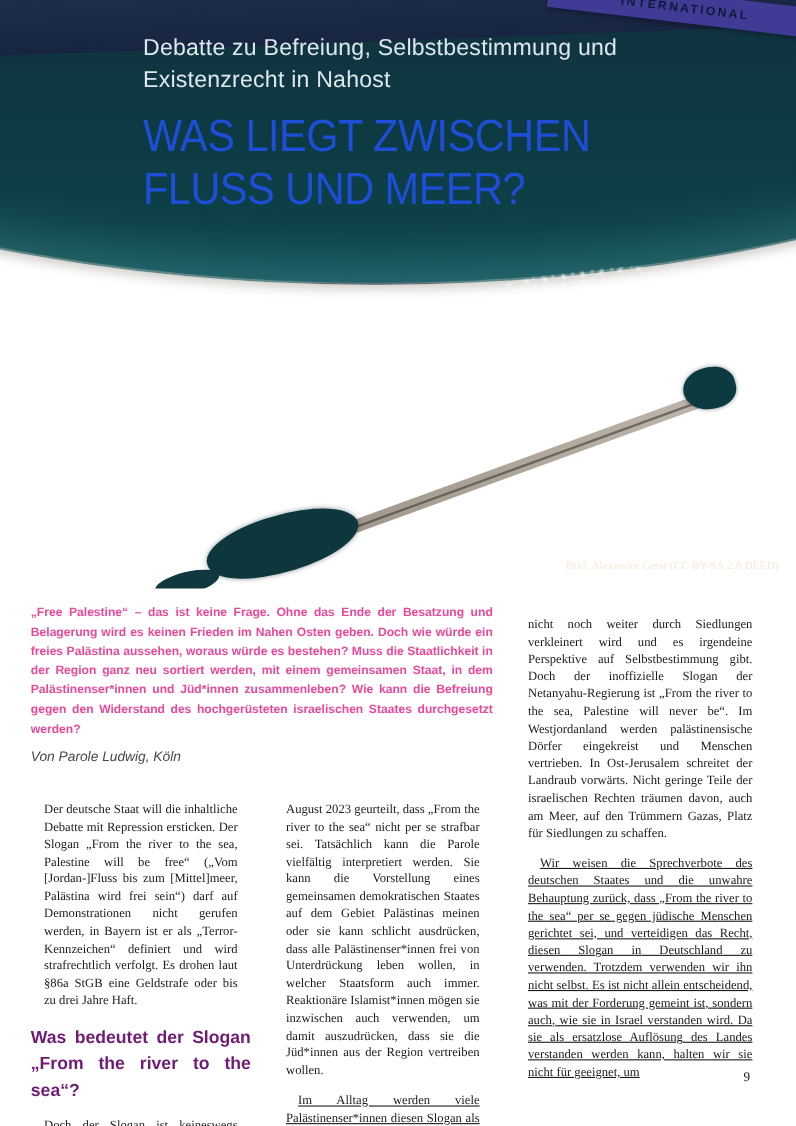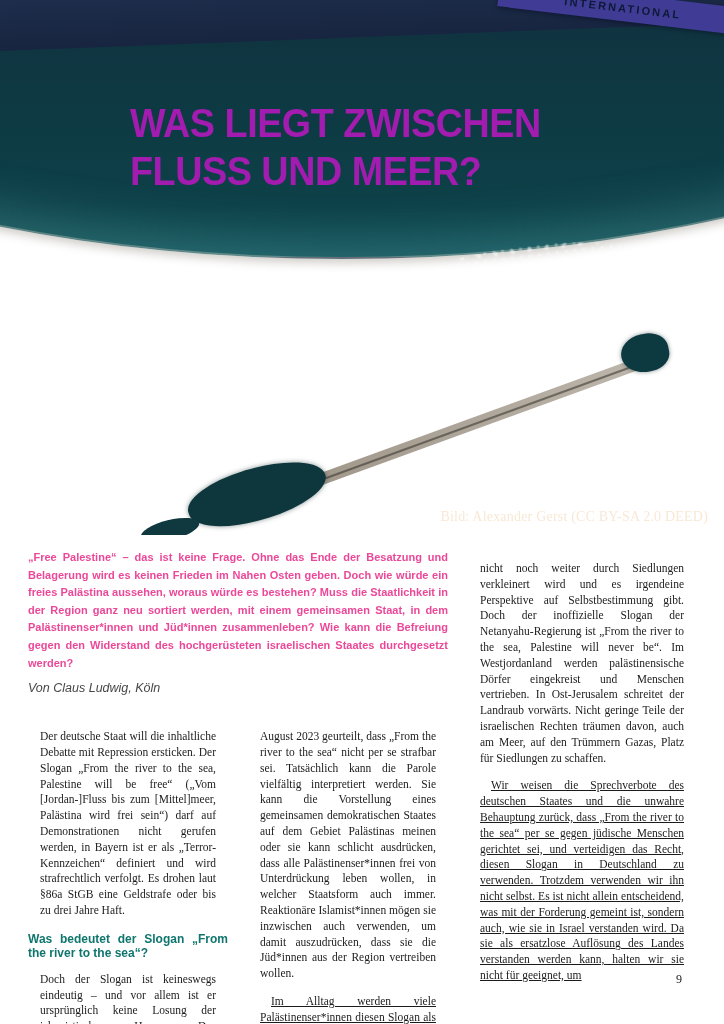--- a/index.html
+++ b/index.html
@@ -41,41 +41,41 @@
   .dead-sea-south{position:absolute;left:140px;top:520px;width:60px;height:20px;background:#10383f;
     border-radius:50%;transform:rotate(-14deg);z-index:2;}
   .jordan-rift{position:absolute;left:308px;top:478px;width:382px;height:12px;
     background:linear-gradient(to right, rgba(84,66,44,.55), rgba(96,78,52,.4));
     border-radius:6px;transform:rotate(-20deg);transform-origin:left center;z-index:2;}
   .jordan-river{position:absolute;left:318px;top:480px;width:362px;height:2px;background:rgba(50,48,38,.55);
     transform:rotate(-20deg);transform-origin:left center;z-index:2;}
 
   .kicker{position:absolute;left:130px;top:30px;width:450px;z-index:5;color:#dfe7ee;
     font-size:21px;line-height:1.38;font-weight:400;letter-spacing:.2px;}
-  .headline{position:absolute;left:130px;top:100px;z-index:5;color:#a21caf;font-weight:700;
+  .headline{position:absolute;left:130px;top:100px;z-index:5;color:#1d4ed8;font-weight:400;
     font-size:41px;line-height:1.17;letter-spacing:-.5px;}
   .headline div{display:inline-block;transform:scaleX(.92);transform-origin:left;white-space:nowrap;}
   .credit{position:absolute;right:16px;top:509px;z-index:5;color:#f7e4ce;opacity:.85;
-    font-family:"Liberation Serif",serif;font-size:14px;letter-spacing:.2px;}
+    font-family:"Liberation Serif",serif;font-size:10px;letter-spacing:.2px;}
 
   
   .article{position:relative;padding:14px 28px 0 28px;}
   .article-flex{display:flex;gap:20px;}
   .left-zone{width:420px;flex:0 0 420px;}
   .col3{flex:1;}
   .intro{font-weight:700;font-size:11px;line-height:17.6px;text-align:justify;color:#ec4899;
     hyphens:auto;-webkit-hyphens:auto;}
   .byline{font-style:italic;font-size:12.5px;color:#474747;margin-top:9px;}
   .two-cols{display:flex;gap:20px;margin-top:22px;}
   .col{width:200px;flex:0 0 200px;}
   .body-text{font-family:"Liberation Serif",serif;font-size:11.5px;line-height:15.8px;
     text-align:justify;color:#1b1b1b;hyphens:auto;-webkit-hyphens:auto;}
   .body-text p{margin:12px;}
-  .subhead{font-family:"Liberation Sans",sans-serif;font-weight:700;font-size:12px;
-    line-height:14px;color:#0f766e;margin:13px 0 9px 0;}
+  .subhead{font-family:"Liberation Sans",sans-serif;font-weight:700;font-size:16px;
+    line-height:24px;color:#701a75;margin:13px 0 9px 0;}
   .indent{text-indent:11px;text-decoration:underline;}
   .page-num{position:absolute;top:972px;right:42px;font-family:"Liberation Serif",serif;
     font-size:12px;color:#1b1b1b;}
 </style>
 </head>
 <body>
 
 <div class="page">
 
   <div class="hero">
@@ -85,34 +85,35 @@
     <div class="jordan-river"></div>
     <div class="lake-galilee"></div>
     <div class="dead-sea"></div>
     <div class="dead-sea-south"></div>
     <div class="sky-band"></div>
 
     <div class="ribbon">
       <span>INTERNATIONAL</span>
     </div>
 
+    <div class="kicker">Debatte zu Befreiung, Selbstbestimmung und Existenzrecht in Nahost</div>
 
     <div class="headline">
       <div>WAS LIEGT ZWISCHEN</div><br>
       <div>FLUSS UND MEER?</div>
     </div>
 
     <div class="credit">Bild: Alexander Gerst (CC BY-SA 2.0 DEED)</div>
   </div>
 
   <div class="article">
     <div class="article-flex">
       <div class="left-zone">
         <div class="intro">„Free Palestine“ – das ist keine Frage. Ohne das Ende der Besatzung und Belagerung wird es keinen Frieden im Nahen Osten geben. Doch wie würde ein freies Palästina aussehen, woraus würde es bestehen? Muss die Staatlichkeit in der Region ganz neu sortiert werden, mit einem gemeinsamen Staat, in dem Palästinenser*innen und Jüd*innen zusammenleben? Wie kann die Befreiung gegen den Widerstand des hochgerüsteten israelischen Staates durchgesetzt werden?</div>
-        <div class="byline">Von Claus Ludwig, Köln</div>
+        <div class="byline">Von Parole Ludwig, Köln</div>
 
         <div class="two-cols">
           <div class="col body-text">
             <p>Der deutsche Staat will die inhaltliche Debatte mit Repression ersticken. Der Slogan „From the river to the sea, Palestine will be free“ („Vom [Jordan-]Fluss bis zum [Mittel]meer, Palästina wird frei sein“) darf auf Demonstrationen nicht gerufen werden, in Bayern ist er als „Terror-Kennzeichen“ definiert und wird strafrechtlich verfolgt. Es drohen laut §86a StGB eine Geldstrafe oder bis zu drei Jahre Haft.</p>
             <div class="subhead">Was bedeutet der Slogan „From the river to the sea“?</div>
             <p>Doch der Slogan ist keineswegs eindeutig – und vor allem ist er ursprünglich keine Losung der islamistischen Hamas. Das Verwaltungsgericht Berlin hatte noch im</p>
           </div>
           <div class="col body-text">
             <p>August 2023 geurteilt, dass „From the river to the sea“ nicht per se strafbar sei. Tatsächlich kann die Parole vielfältig interpretiert werden. Sie kann die Vorstellung eines gemeinsamen demokratischen Staates auf dem Gebiet Palästinas meinen oder sie kann schlicht ausdrücken, dass alle Palästinenser*innen frei von Unterdrückung leben wollen, in welcher Staatsform auch immer. Reaktionäre Islamist*innen mögen sie inzwischen auch verwenden, um damit auszudrücken, dass sie die Jüd*innen aus der Region vertreiben wollen.</p>
             <p class="indent">Im Alltag werden viele Palästinenser*innen diesen Slogan als „Maximalforderung“ verstehen, mit denen man in die Verhandlungen geht und froh ist, wenn die Westbank</p>

